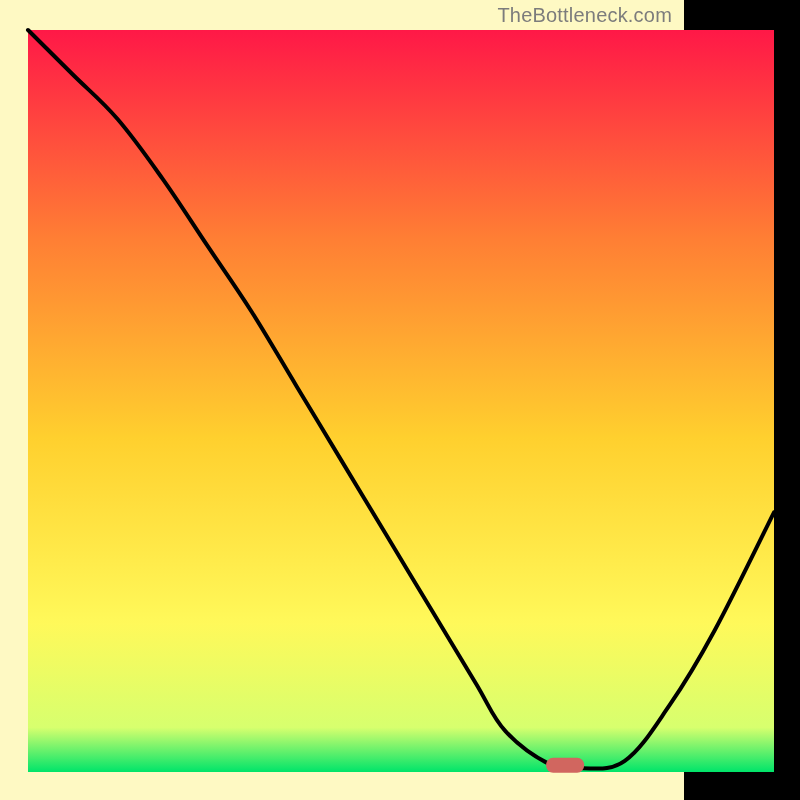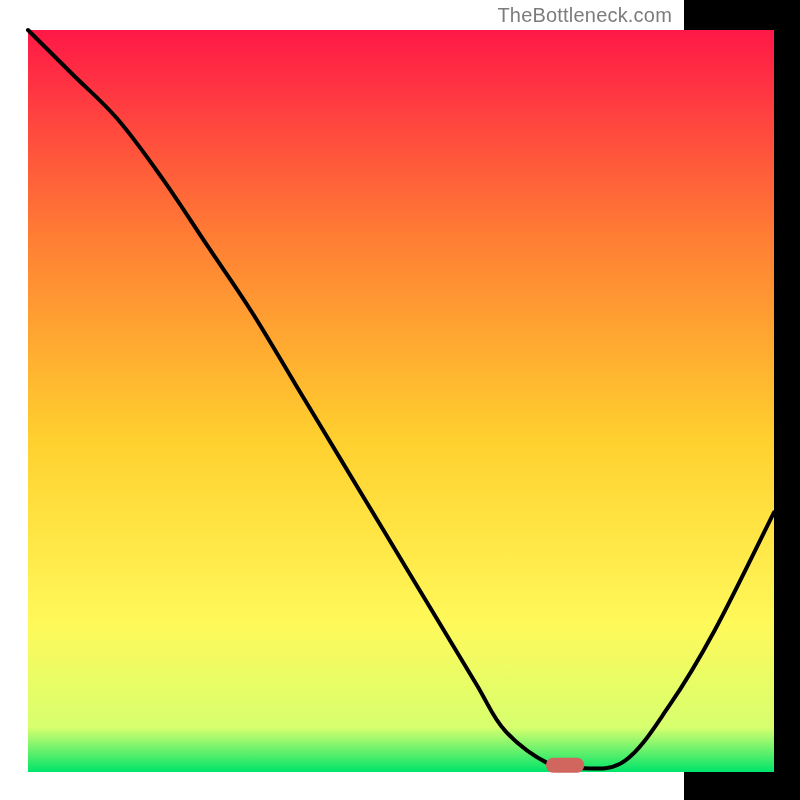--- a/index.html
+++ b/index.html
@@ -7,21 +7,21 @@
     padding: 0;
     width: 800px;
     height: 800px;
     background: #000;
     overflow: hidden;
   }
   .outer {
     position: relative;
     width: 684px;
     height: 800px;
-    background: #ffffff;
+    background: #fef9c3;
   }
   .attribution {
     position: absolute;
     top: 4px;
     right: 12px;
     color: #7c7c7c;
     font-family: Arial, Helvetica, sans-serif;
     font-size: 20px;
     letter-spacing: 0.2px;
   }

